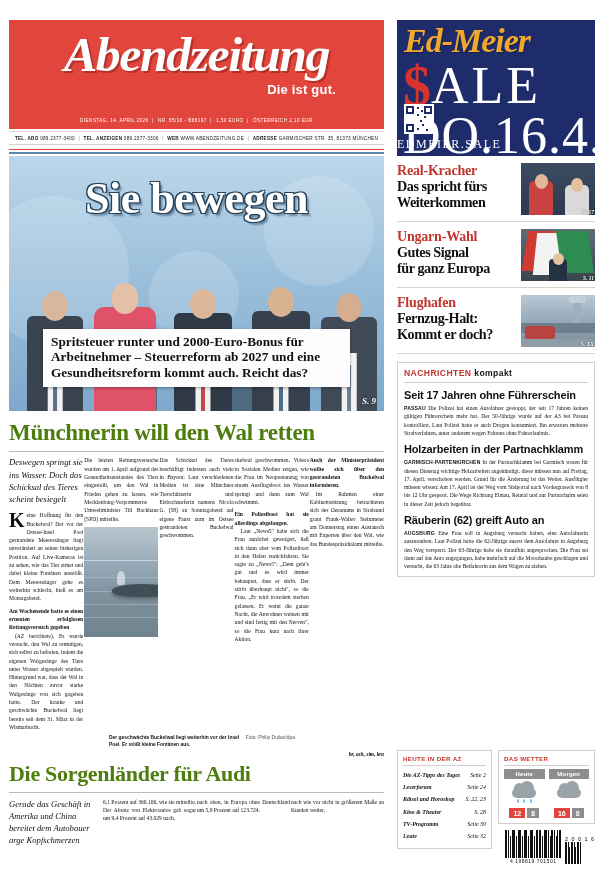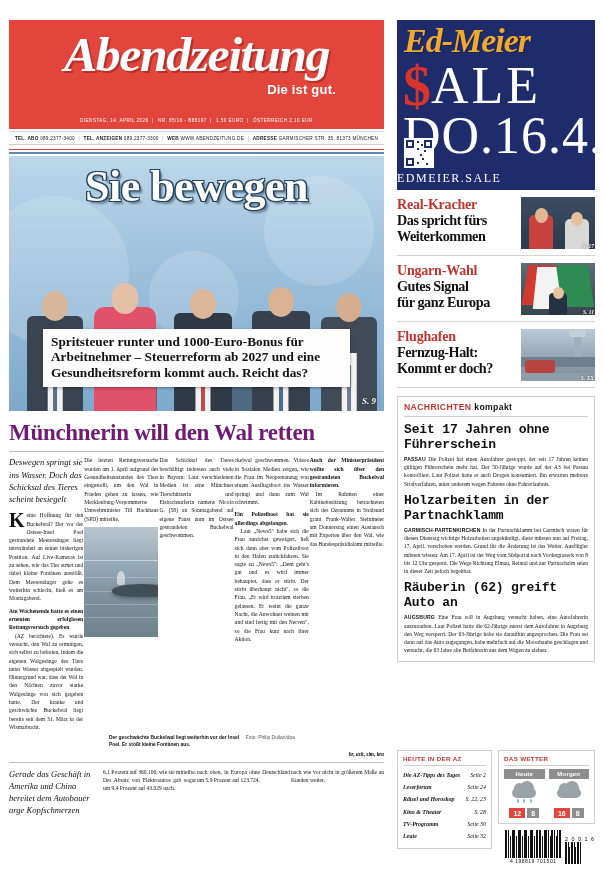--- a/index.html
+++ b/index.html
@@ -92,21 +92,21 @@
     height:255px;
     margin-top:2px;
     background:linear-gradient(180deg,#bcd7ea 0%,#9cc0dc 45%,#7ea9cc 100%);
     overflow:hidden;
   }
   .hero .bg-shape{
     position:absolute;border-radius:50%;
     background:rgba(255,255,255,.16);
   }
   .hero-title{
-    position:absolute;left:0;right:0;top:10px;
+    position:absolute;left:0;right:0;top:22px;
     text-align:center;
     font-family:"Liberation Serif", serif;
     font-weight:700;
     font-size:44px;
     line-height:.97;
     color:#ffffff;
     letter-spacing:-.5px;
     text-shadow:
       -1.3px -1.3px 0 #25425c,
        1.3px -1.3px 0 #25425c,
@@ -154,21 +154,21 @@
     font-family:"Liberation Serif", serif;
     font-style:italic;font-weight:700;font-size:9px;color:#ffffff;
     text-shadow:0 0 2px rgba(0,0,0,.7);
     margin-left:40px;
   }
 
   
   .art-head{
     font-family:"Liberation Serif", serif;
     font-weight:700;font-size:23px;letter-spacing:-.3px;
-    margin:9px 0 0 0;color:#701a75;
+    margin:9px 0 0 0;color:#4d7c0f;
   }
   .art-head.small{font-size:22px;}
   .hr-thin{height:.8px;background:#bbb;margin:5px 0 5px 0;}
 
   .cols{display:flex;gap:1px;}
   .col{flex:1;min-width:0;}
   .lede{
     font-family:"Liberation Serif", serif;
     font-style:italic;font-size:8.6px;line-height:1.42;color:#111;
   }
@@ -224,21 +224,21 @@
     font-style:italic;font-weight:700;font-size:5.3px;text-align:right;margin-top:3px;
   }
 
   
   .right-col{
     position:absolute;right:0;top:0;width:211px;height:872px;
     box-sizing:border-box;padding:20px 9px 0 4px;
   }
   .ad{
     position:relative;
-    height:170px;background:#1f2c6b;overflow:hidden;
+    height:136px;background:#1f2c6b;overflow:hidden;
   }
   .ad-brand{
     position:absolute;left:7px;top:2px;right:4px;
     font-family:"Liberation Serif", serif;
     font-style:italic;font-weight:700;
     font-size:34px;color:#f0a92e;
     letter-spacing:-1px;white-space:nowrap;
     text-shadow:1px 1px 0 rgba(0,0,0,.25);
   }
   .ad-dollar{
@@ -303,22 +303,22 @@
     box-sizing:border-box;padding:5px 6px 6px 6px;
   }
   .nk-title{
     font-family:"Liberation Sans", sans-serif;
     font-weight:700;font-size:8.6px;color:#c1352e;letter-spacing:.4px;
     border-bottom:1px solid #cfcfcf;padding-bottom:4px;
   }
   .nk-title em{font-style:normal;color:#111;font-weight:700;}
   .nk-item{margin-top:6px;}
   .nk-head{
-    font-family:Liberation Mono, monospace;
-    font-weight:700;font-size:13px;line-height:1.12;color:#111;
+    font-family:Liberation Sans, sans-serif;
+    font-weight:700;font-size:11px;line-height:1.12;color:#111;
     letter-spacing:-.15px;margin-bottom:2.5px;
   }
   .nk-body{
     font-family:"Liberation Serif", serif;
     font-size:5.5px;line-height:1.5;color:#111;text-align:justify;hyphens:auto;
   }
 
   
   .bottom-right{
     position:absolute;left:4px;right:9px;bottom:8px;
@@ -459,21 +459,21 @@
         </div>
 
         <div class="person" style="left:312px;width:56px;height:118px;">
           <div class="body" style="height:94px;background:#414b57;"></div>
           <div class="shirt" style="height:58px;"></div>
           <div class="tie" style="height:46px;background:#6d7f93;"></div>
           <div class="head" style="width:25px;height:29px;top:0;background:#d6ad8e;"></div>
         </div>
       </div>
 
-      <div class="yellowbox">Spritsteuer runter und 1000-Euro-Bonus für Arbeitnehmer – Steuerreform ab 2027 und eine Gesundheitsreform kommt auch. Reicht das?</div>
+      <div class="yellowbox">Spritsteuer runter und 2000-Euro-Bonus für Arbeitnehmer – Steuerreform ab 2027 und eine Gesundheitsreform kommt auch. Reicht das?</div>
       <div class="page-ref-hero">S. 9</div>
     </div>
 
     <div class="art-head">Münchnerin will den Wal retten</div>
     <div class="hr-thin"></div>
 
     <div class="cols">
       <div class="col">
         <div class="lede">Deswegen springt sie ins Wasser. Doch das Schicksal des Tieres scheint besiegelt</div>
         <div class="bodytext" style="margin-top:6px;">
@@ -519,20 +519,21 @@
         </div>
       </div>
     </div>
 
     <div class="photo-caption" style="width:186px;margin-left:100px;">
       <span>Der geschwächte Buckelwal liegt weiterhin vor der Insel Poel. Er stößt kleine Fontänen aus.</span>
       <span class="photo-credit">Foto: Philip Dulian/dpa</span>
     </div>
     <div class="byline">hr, ack, sim, kra</div>
 
+    <div class="art-head small" style="margin-top:4px;">Die Sorgenländer für Audi</div>
     <div class="hr-thin"></div>
 
     <div class="cols">
       <div class="col">
         <div class="lede">Gerade das Geschäft in Amerika und China bereitet dem Autobauer arge Kopfschmerzen</div>
 
       </div>
       <div class="col">
         <div class="bodytext">
           <p>6,1 Prozent auf 360.106, wie sie mitteilte. Der Absatz von Elektroautos gab sogar um 9,4 Prozent auf 43.029 nach.</p>

